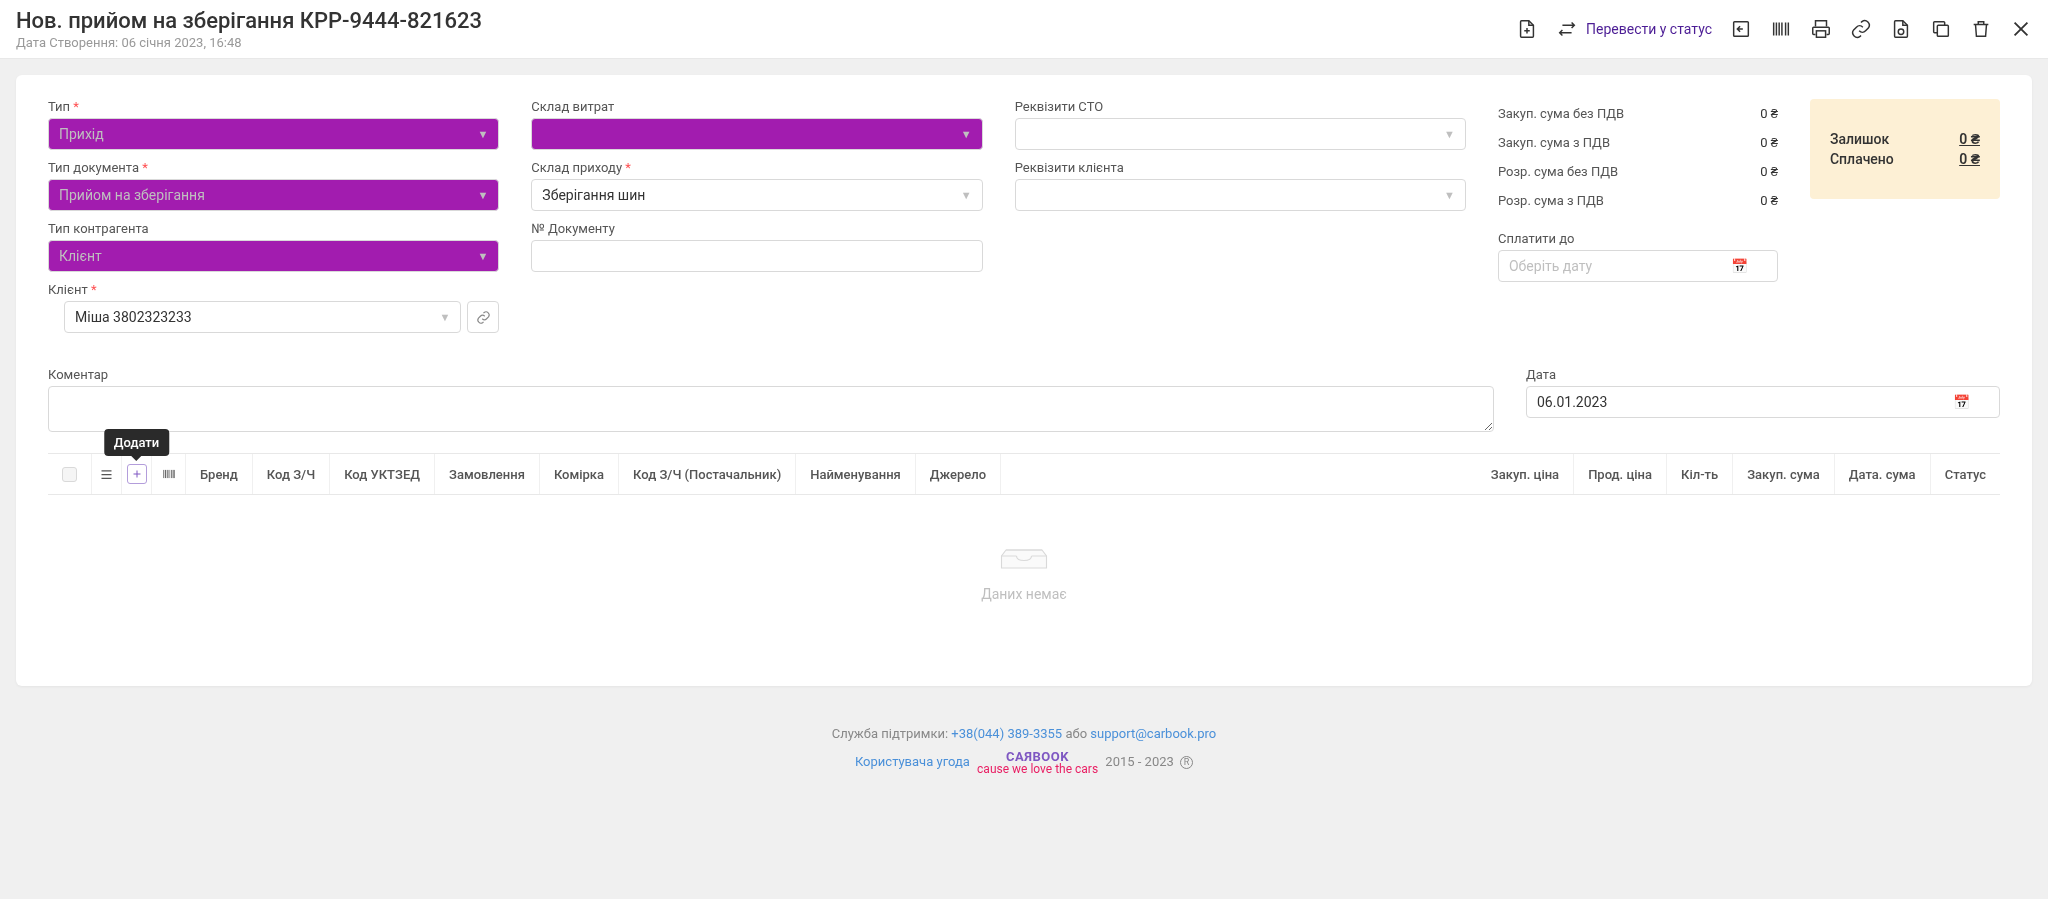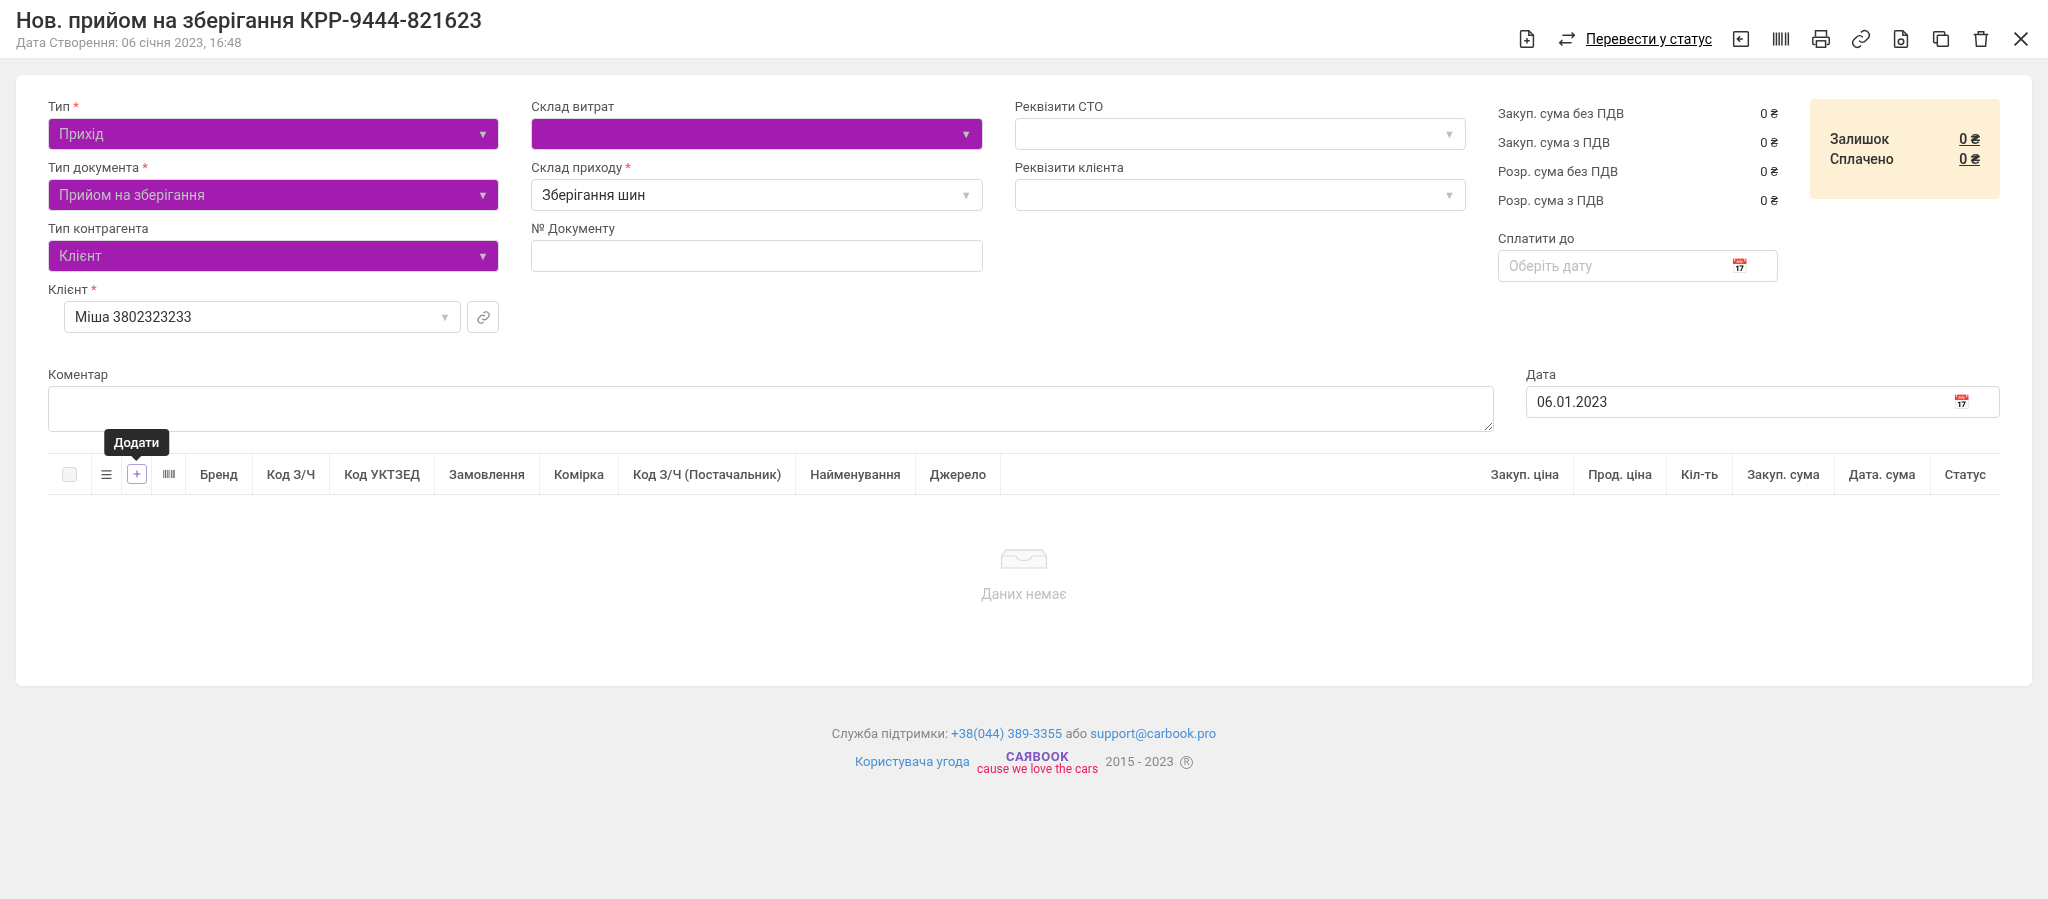--- a/index.html
+++ b/index.html
@@ -1,21 +1,21 @@
 <!DOCTYPE html>
 <html><head>
 <meta charset="utf-8">
 <style>
 * { box-sizing: border-box; margin: 0; padding: 0; }
 body { font-family: -apple-system, BlinkMacSystemFont, "Segoe UI", Roboto, sans-serif; background: #f0f0f0; color: #333; font-size: 14px; }
-.header { background: #fff; padding: 8px 16px; display: flex; justify-content: space-between; align-items: flex-end; border-bottom: 1px solid #e8e8e8; }
+.header { background: #fff; padding: 8px 16px; display: flex; justify-content: space-between; align-items: center; border-bottom: 1px solid #e8e8e8; }
 .header-left h1 { font-size: 22px; font-weight: 500; color: #333; }
 .header-left .meta { font-size: 13px; color: #999; margin-top: 2px; }
 .header-right { display: flex; align-items: center; gap: 18px; }
-.header-right .status-group { display: flex; align-items: center; gap: 8px; color: #000000; text-decoration: underline; }
+.header-right .status-group { display: flex; align-items: center; gap: 8px; color: #4c1d95; }
 .icon-btn { width: 22px; height: 22px; display: inline-flex; align-items: center; justify-content: center; cursor: pointer; color: #333; }
 .icon-btn svg { width: 22px; height: 22px; }
 .card { background: #fff; margin: 16px; border-radius: 6px; padding: 24px 32px; box-shadow: 0 1px 3px rgba(0,0,0,0.05); }
 .row { display: flex; gap: 32px; margin-bottom: 24px; }
 .col { flex: 1; min-width: 0; }
 .col-sums { flex: 0 0 280px; }
 .col-balance { flex: 0 0 190px; }
 .field { margin-bottom: 10px; }
 .field-label { font-size: 13px; color: #555; margin-bottom: 4px; display: block; }
 .req { color: #ff4d4f; }

